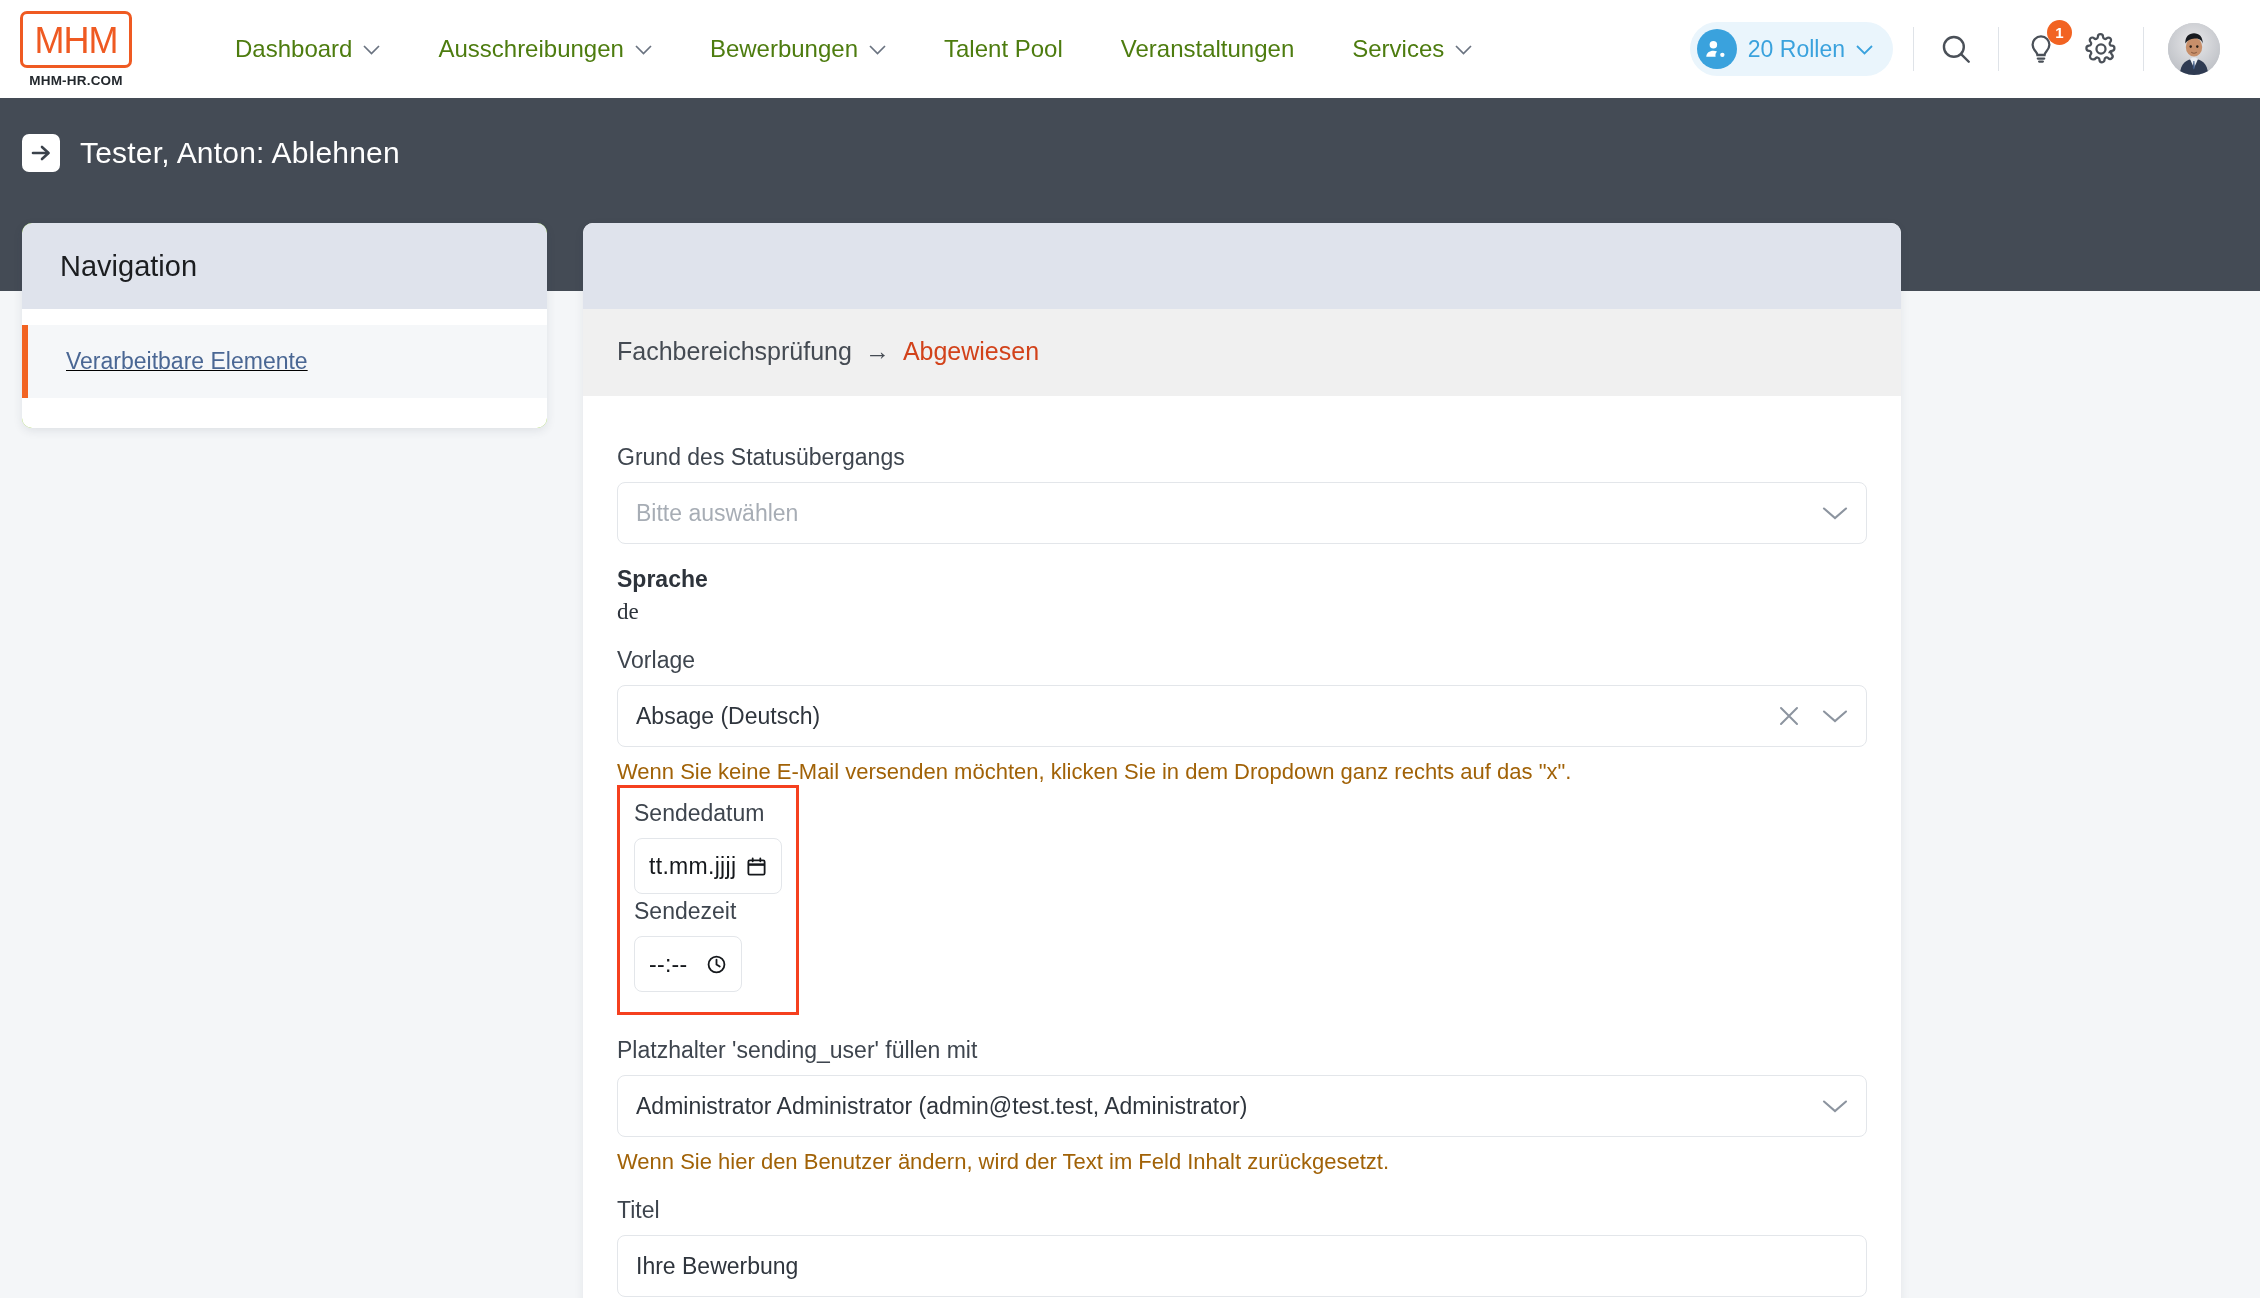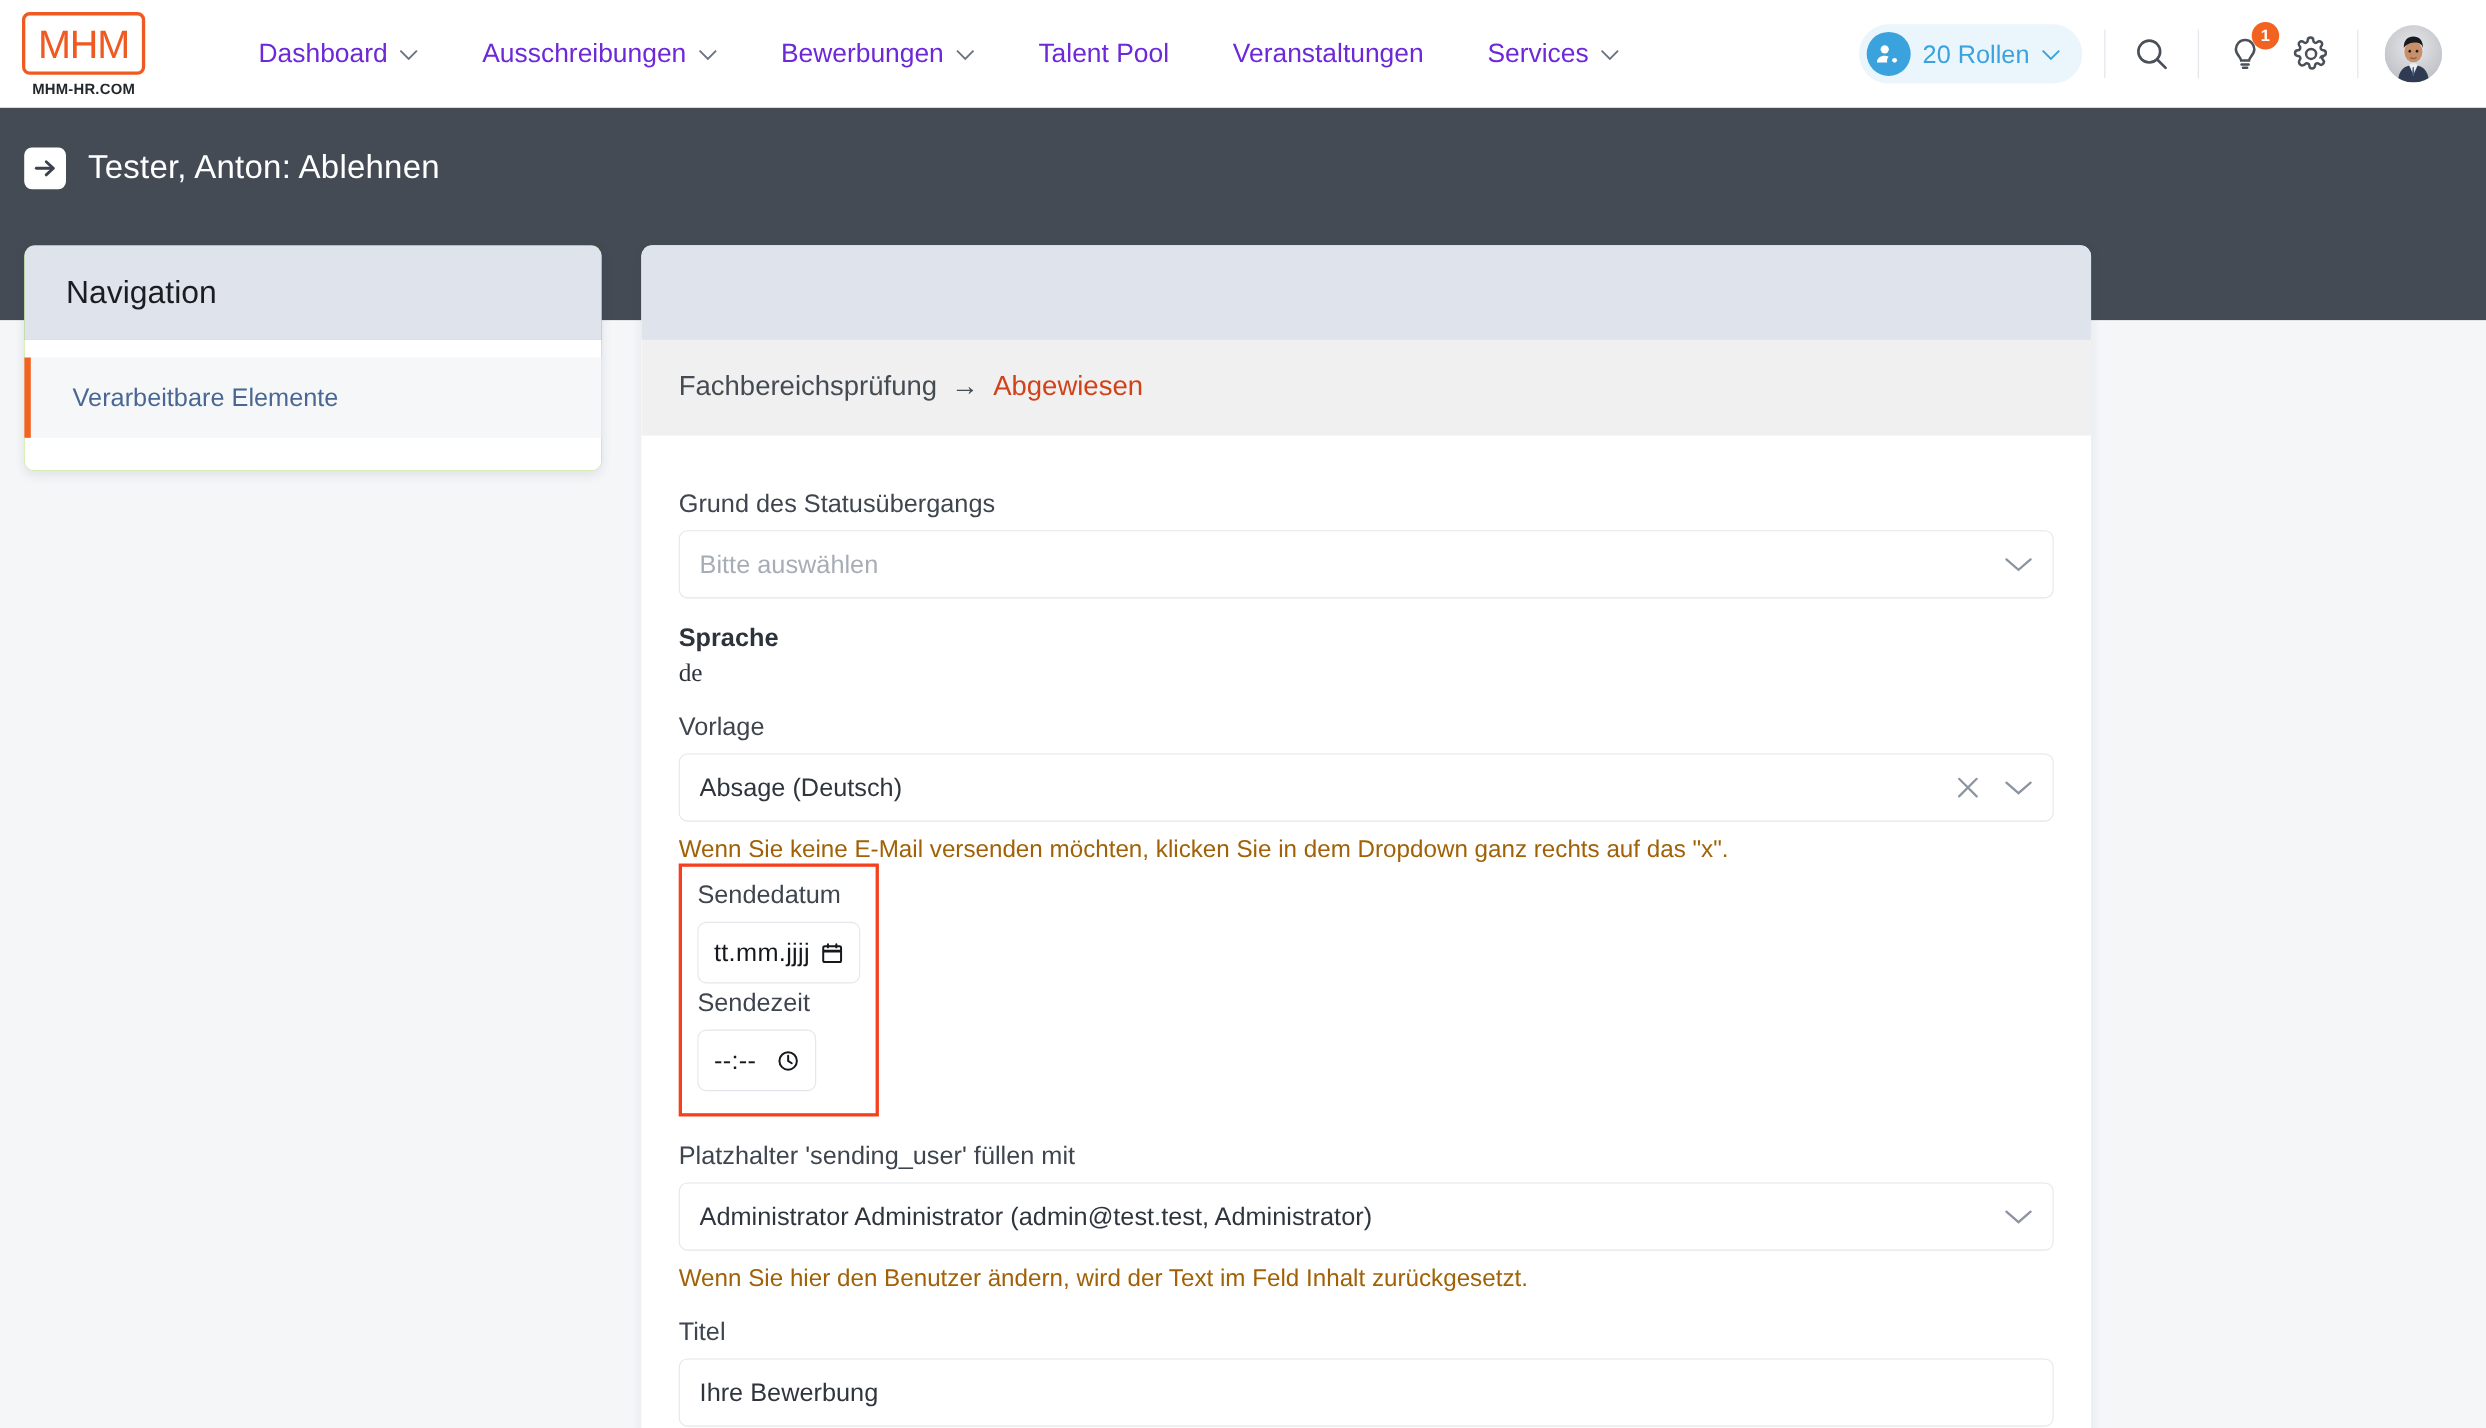--- a/index.html
+++ b/index.html
@@ -44,21 +44,21 @@
   .mainnav {
     display: flex;
     align-items: center;
     margin-left: 76px;
     gap: 0px;
   }
   .navitem {
     display: flex; align-items: center; gap: 11px;
     padding: 10px 29px;
     font-size: 24px;
-    color: #6d28d9;
+    color: #4d7c0f;
     cursor: pointer;
     white-space: nowrap;
   }
   .chev {
     width: 17px; height: 10px; flex: none;
     position: relative; top: 1px;
   }
 
   .right-cluster {
     margin-left: auto;
@@ -157,20 +157,21 @@
     background: #dfe3ec;
     padding: 27px 38px 26px 38px;
     font-size: 29px;
     color: #1b1d20;
   }
   .navcard-body { padding: 16px 0 30px 0; background: #fff; }
   .navlink-row {
     background: #f5f7f9;
     border-left: 6px solid #f26322;
     padding: 23px 0 23px 38px;
+    text-decoration: underline;
   }
   .navlink {
     color: #4a6794;
     font-size: 23px;
     text-decoration: none;
     cursor: pointer;
   }
 
   
   .formcard {

